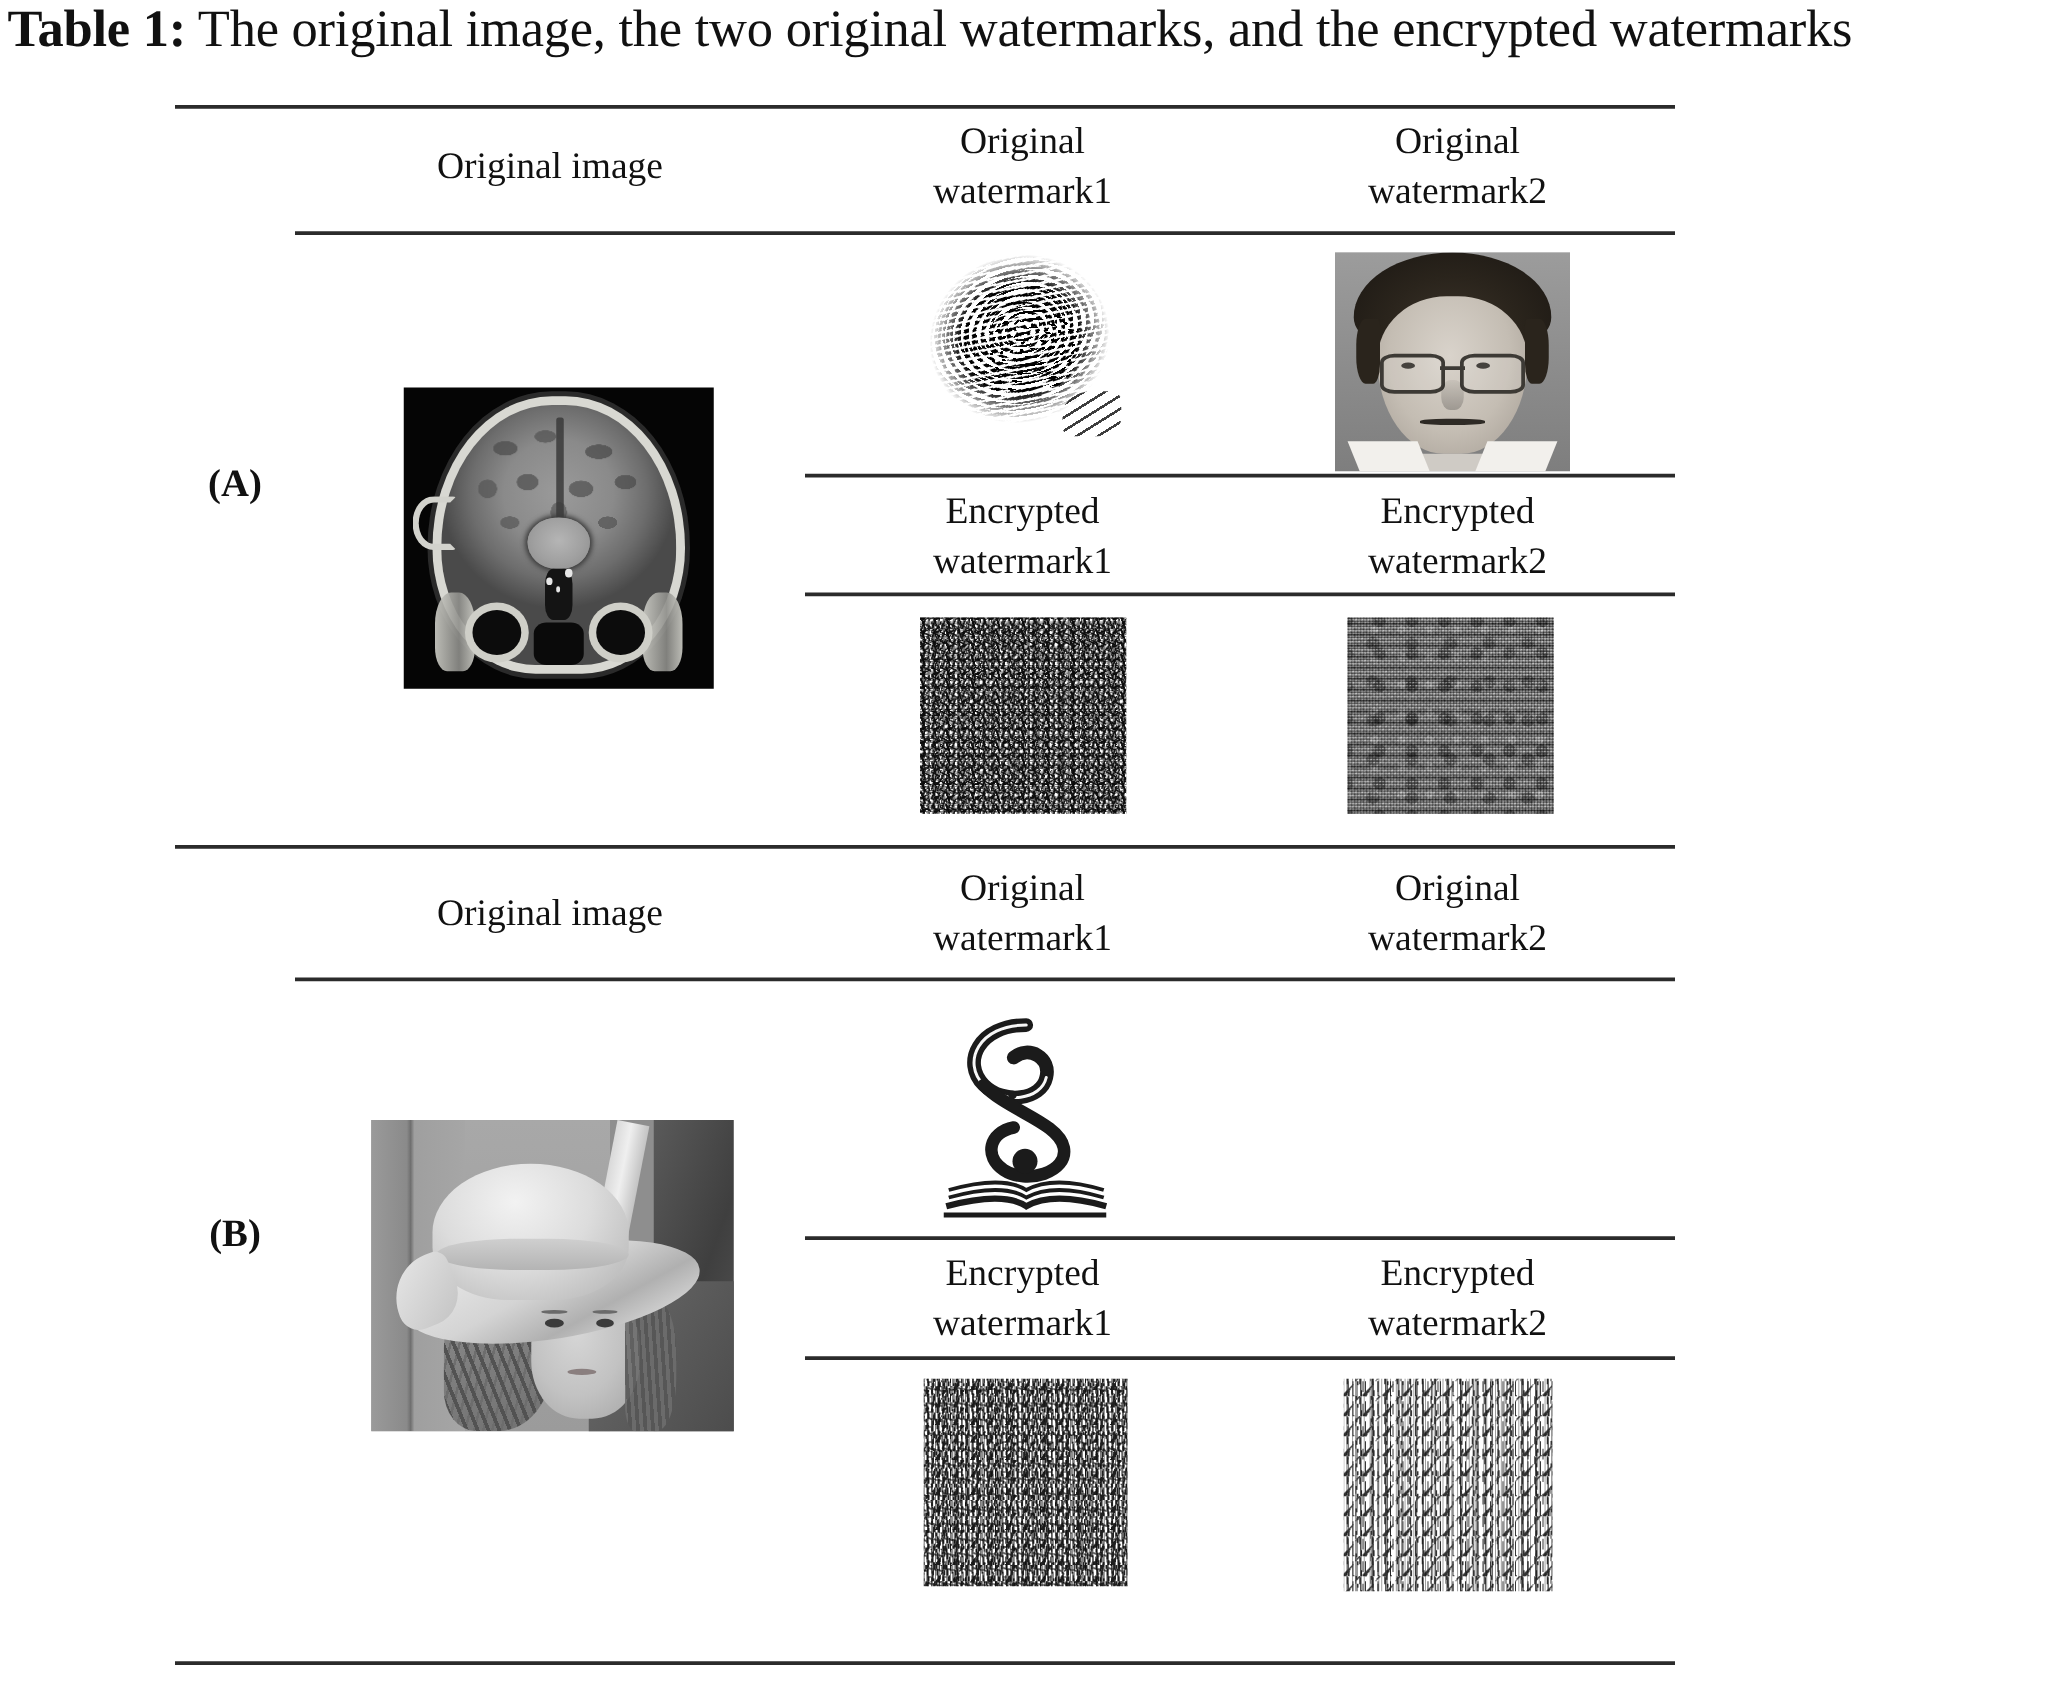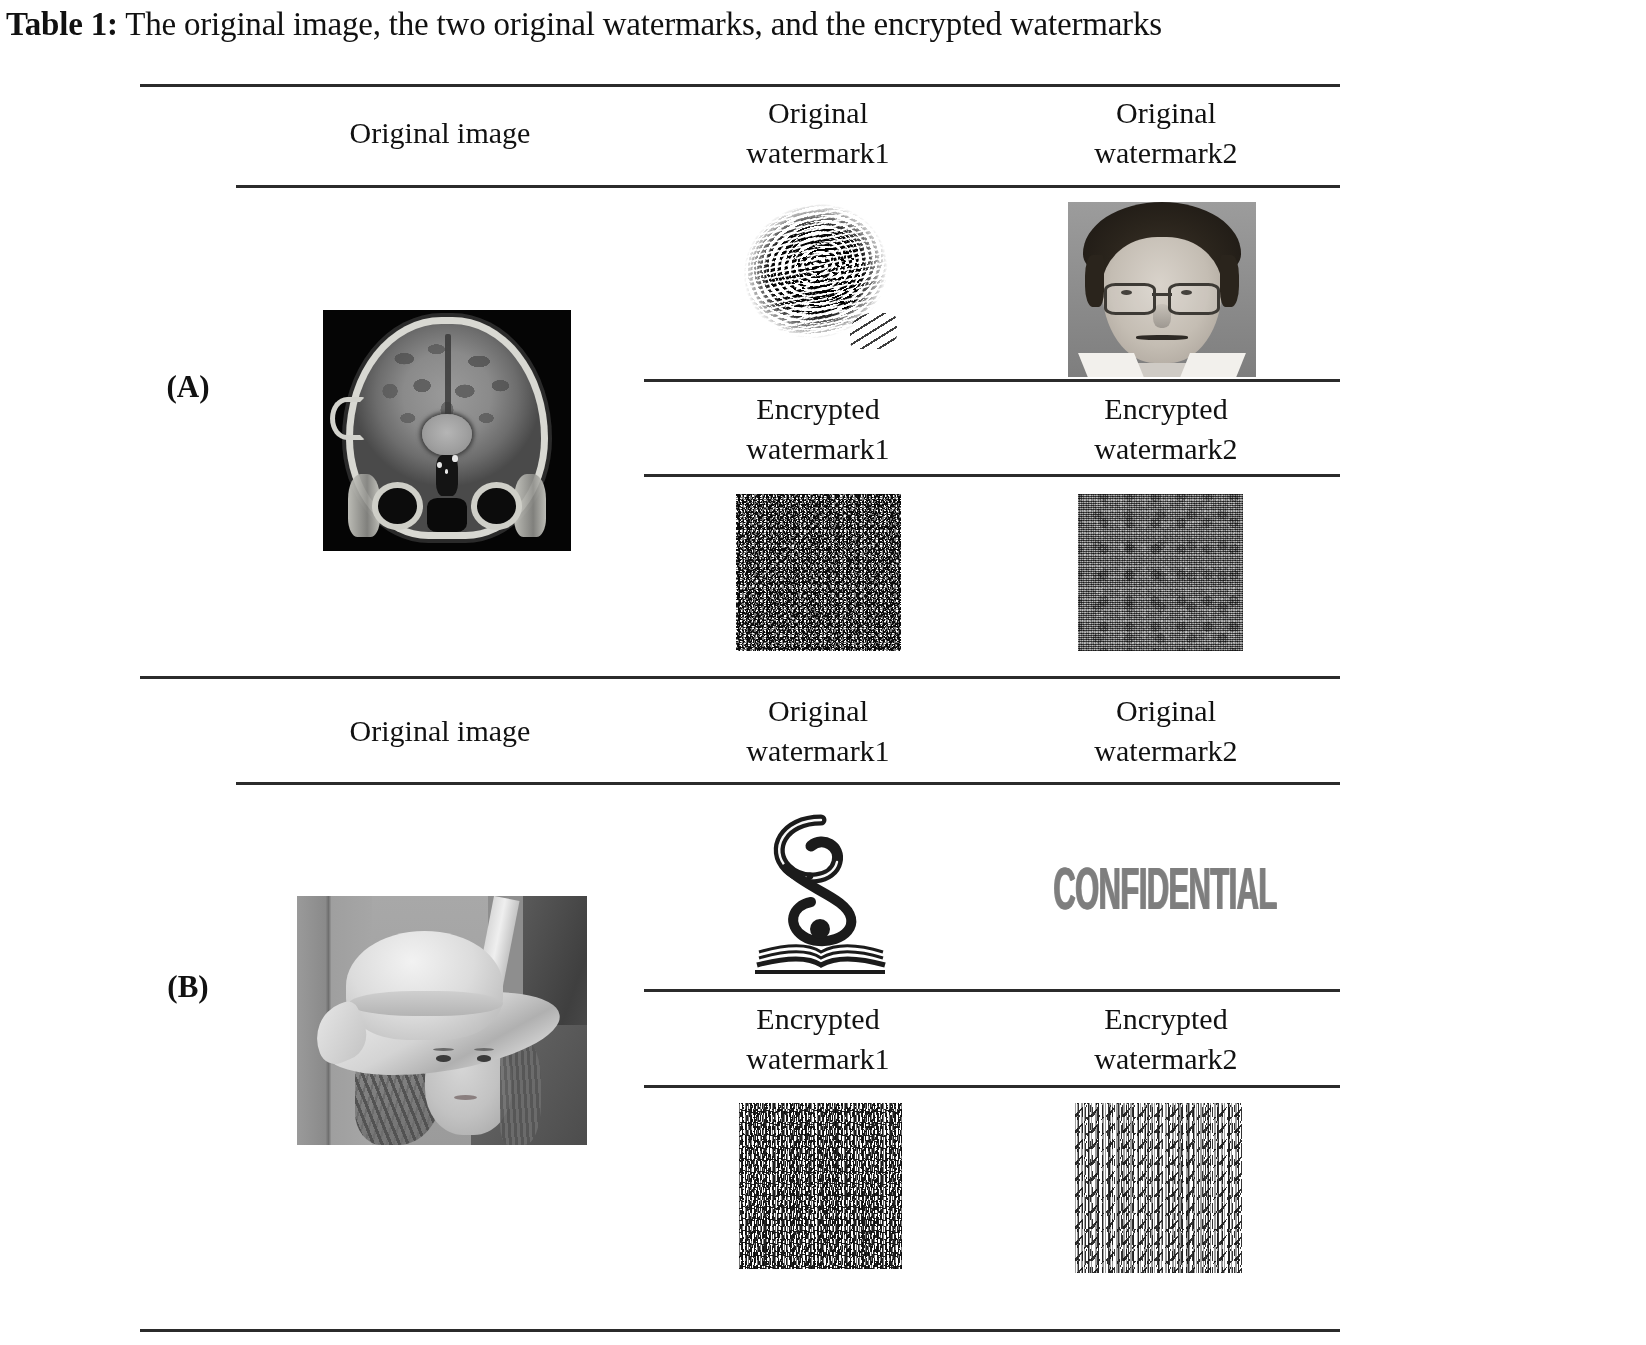--- a/index.html
+++ b/index.html
@@ -15,21 +15,21 @@
     color: #111111;
     overflow: hidden;
   }
 
   
   #caption {
     position: absolute;
     left: 6px;
     top: 2px;
     width: 1634px;
-    font-size: 33px;
+    font-size: 42px;
     line-height: 44px;
     white-space: nowrap;
     letter-spacing: -0.2px;
   }
   #caption .cap-label {
     font-weight: bold;
   }
   #caption .cap-text {
     font-weight: normal;
   }
@@ -606,23 +606,20 @@
       <path d="M62 66 C80 86 122 96 126 116 C130 136 96 146 78 134 C62 123 66 104 86 100" fill="none" stroke="#1b1b1b" stroke-width="10" stroke-linecap="round"></path>
       <circle cx="95" cy="127" r="10" fill="#1b1b1b"></circle>
       <circle cx="85" cy="74" r="3.4" fill="#1b1b1b"></circle>
       <path d="M34 150 C62 142 84 142 96 150 C110 142 132 142 158 150" fill="none" stroke="#1b1b1b" stroke-width="3"></path>
       <path d="M34 156 C62 148 84 148 96 156 C110 148 132 148 158 156" fill="none" stroke="#1b1b1b" stroke-width="3"></path>
       <path d="M32 163 C62 155 84 155 96 163 C110 155 132 155 160 163" fill="none" stroke="#1b1b1b" stroke-width="5"></path>
       <path d="M30 170 L160 170" stroke="#1b1b1b" stroke-width="4"></path>
     </svg>
   </div>
 
-  <div class="tile confwm" style="left:910px; top:760px; width:230px; height:90px;">
-    <span class="conf-text">CONFIDENTIAL</span>
-  </div>
 
   <div class="rule" style="left:504px; width:696px; top:905px;"></div>
 
   <div class="hcell col-wm1" style="top:915px;">
     <div>Encrypted</div>
     <div>watermark1</div>
   </div>
   <div class="hcell col-wm2" style="top:915px;">
     <div>Encrypted</div>
     <div>watermark2</div>

